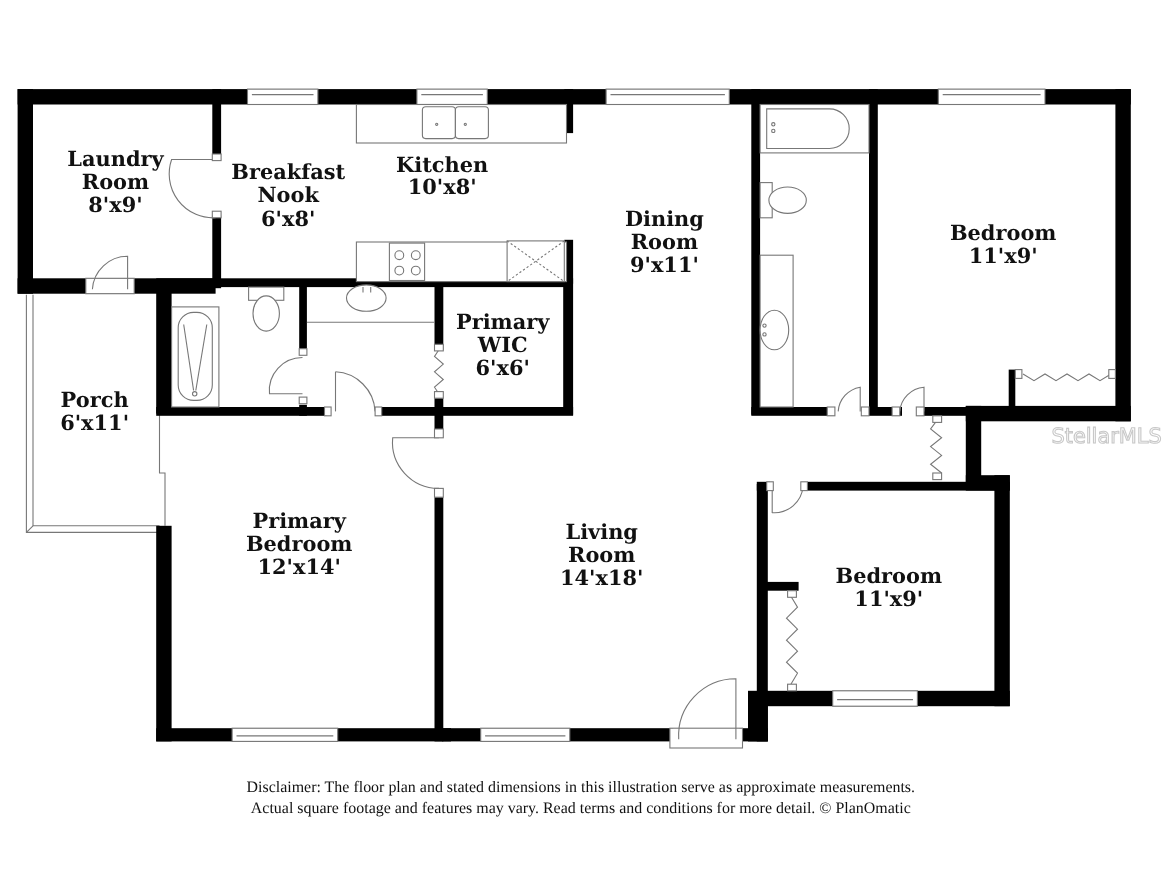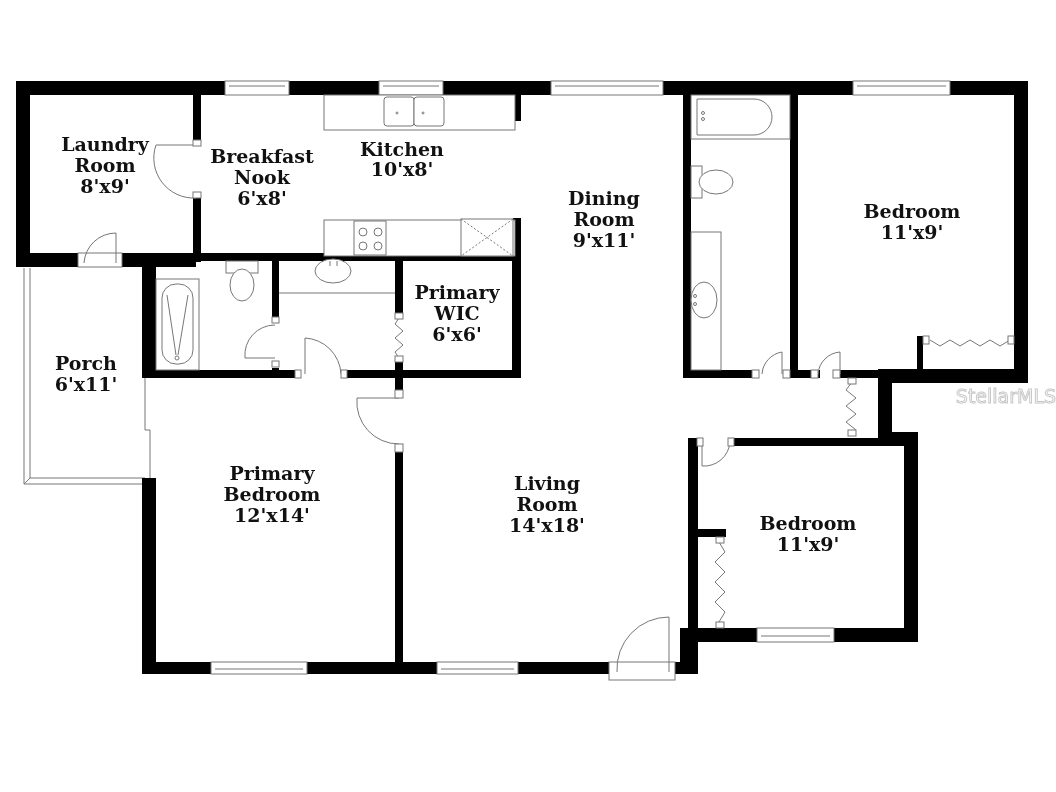--- a/index.html
+++ b/index.html
@@ -259,13 +259,15 @@
   </g>
   <g>
     <text class="room-label" x="808" y="530">Bedroom</text>
     <text class="room-label" x="808" y="551">11'x9'</text>
   </g>
 
   <text class="watermark" x="1006" y="403">StellarMLS</text>
 </svg>
 
 <div class="disclaimer">
+  <div>Disclaimer: The floor plan and stated dimensions in this illustration serve as approximate measurements.</div>
+  <div>Actual square footage and features may vary. Read terms and conditions for more detail. © PlanOmatic</div>
 </div>
 
 </body></html>

